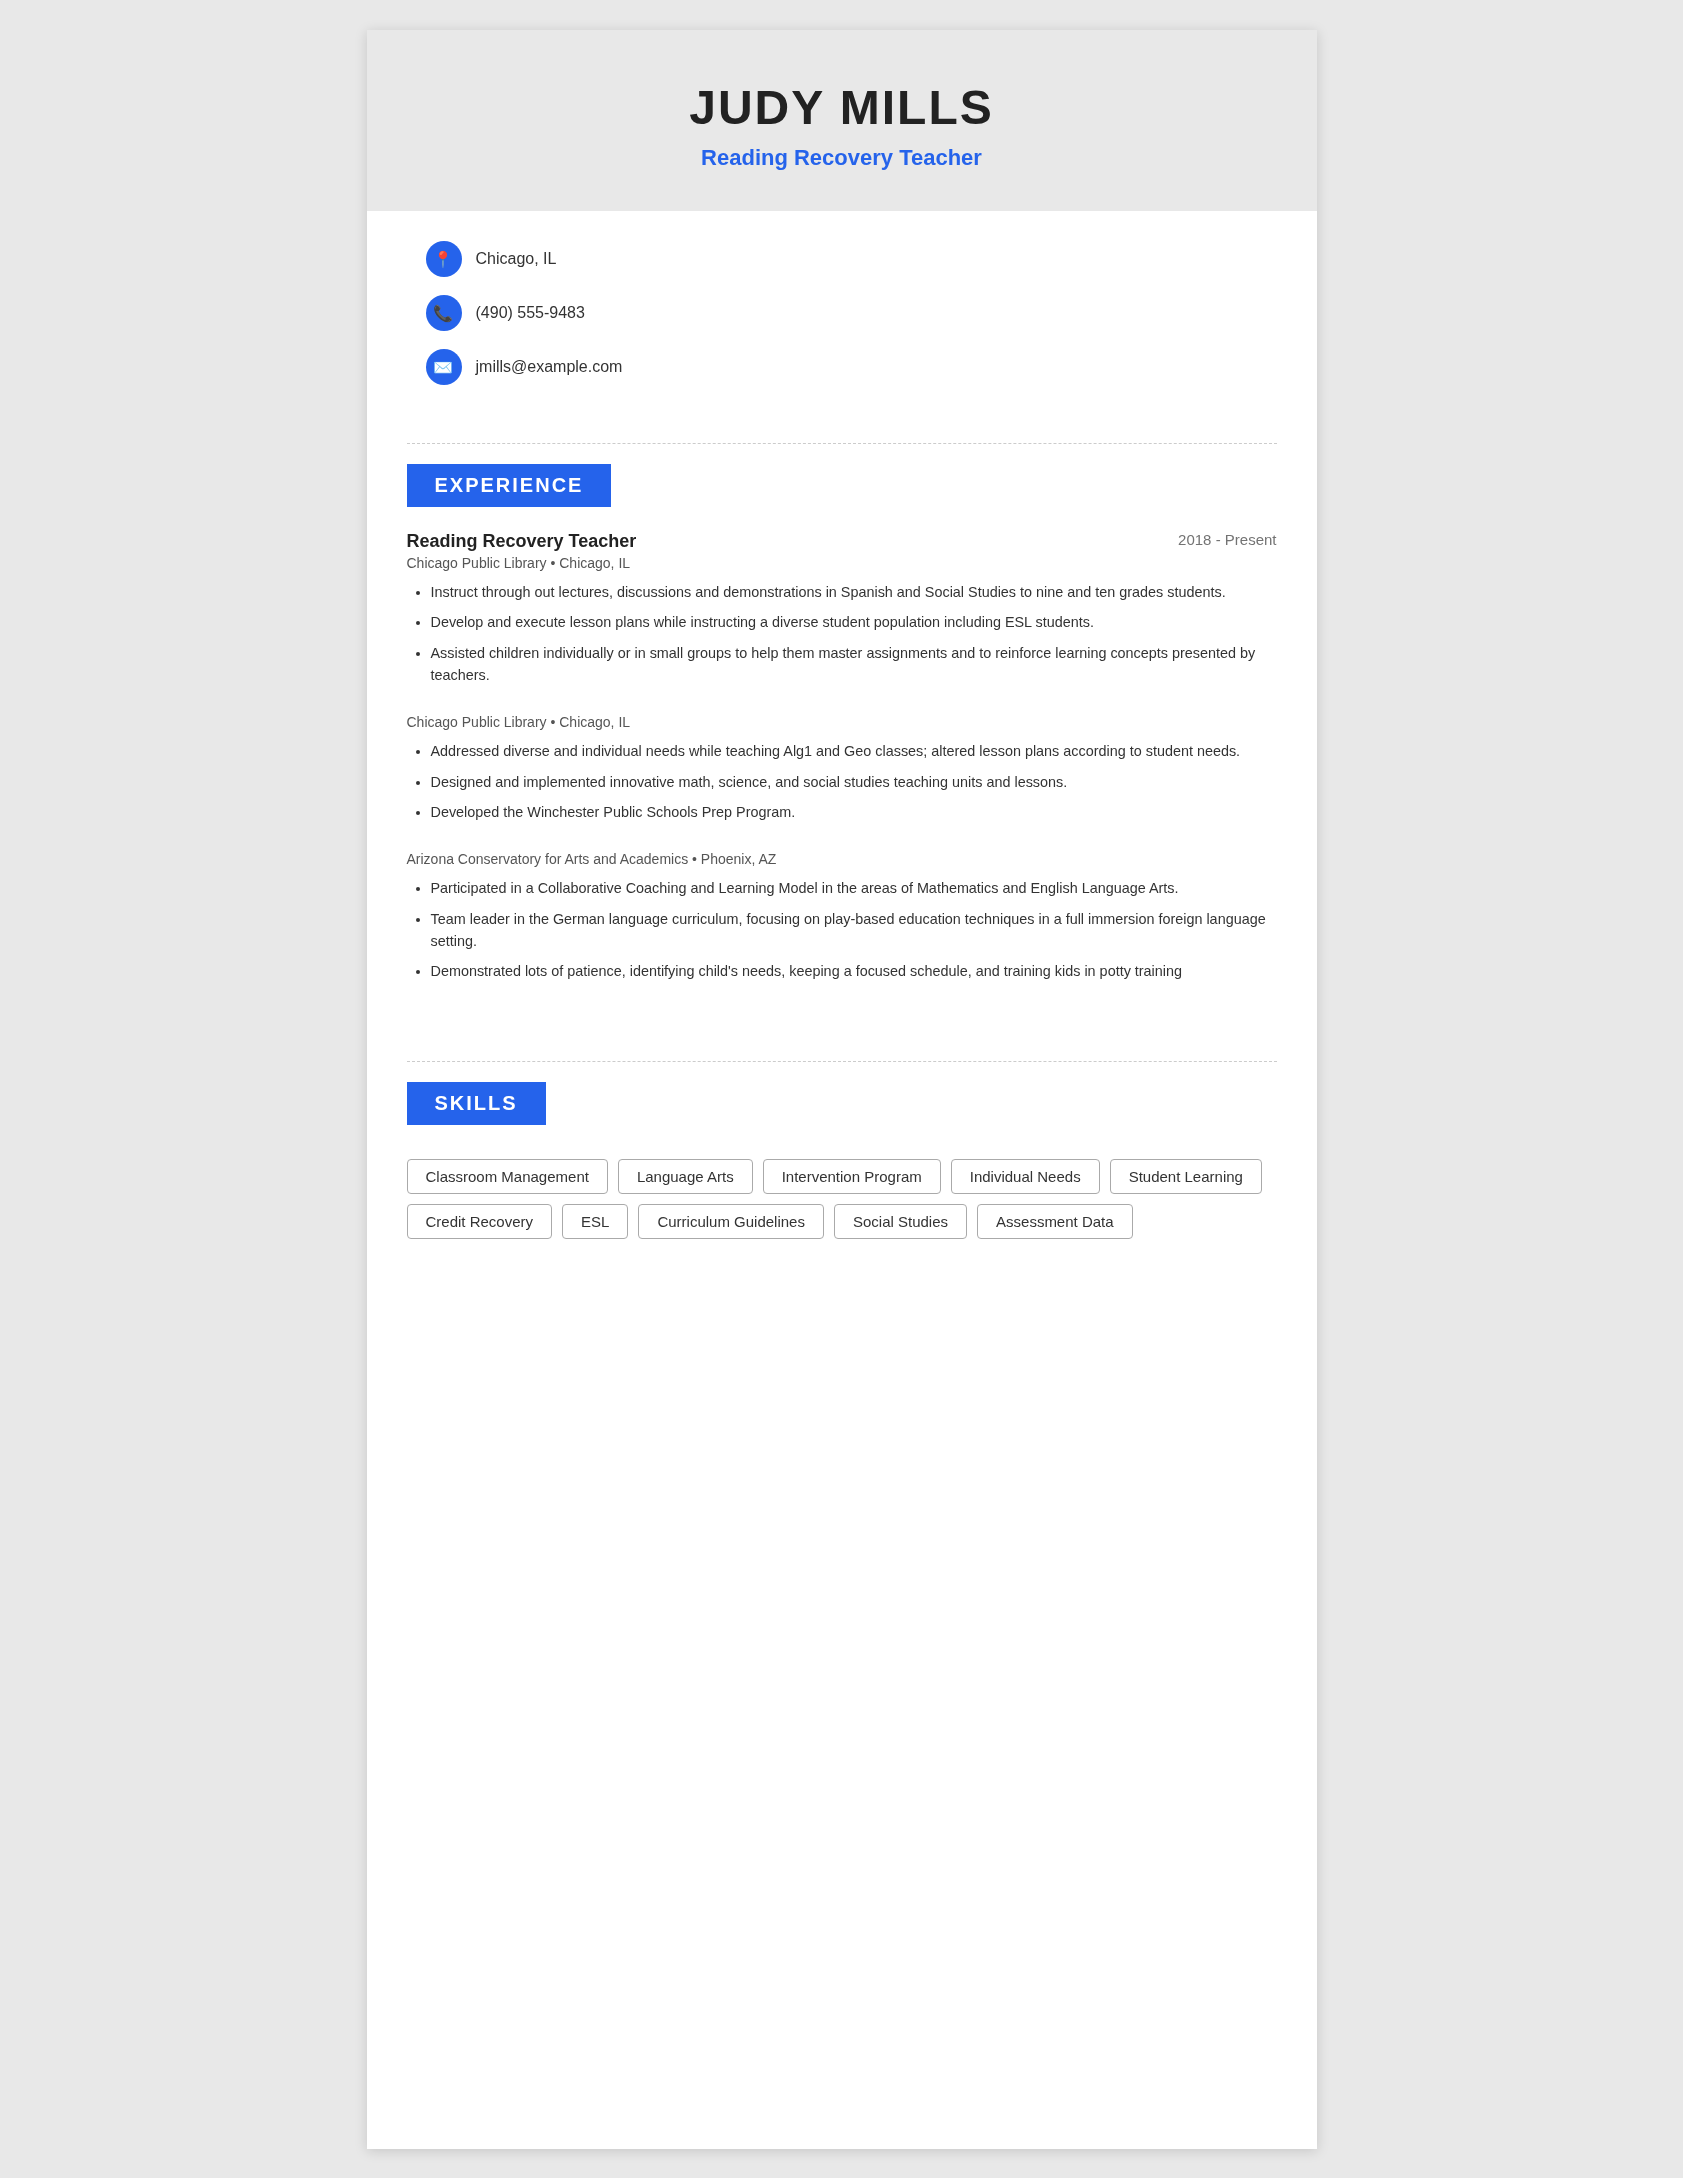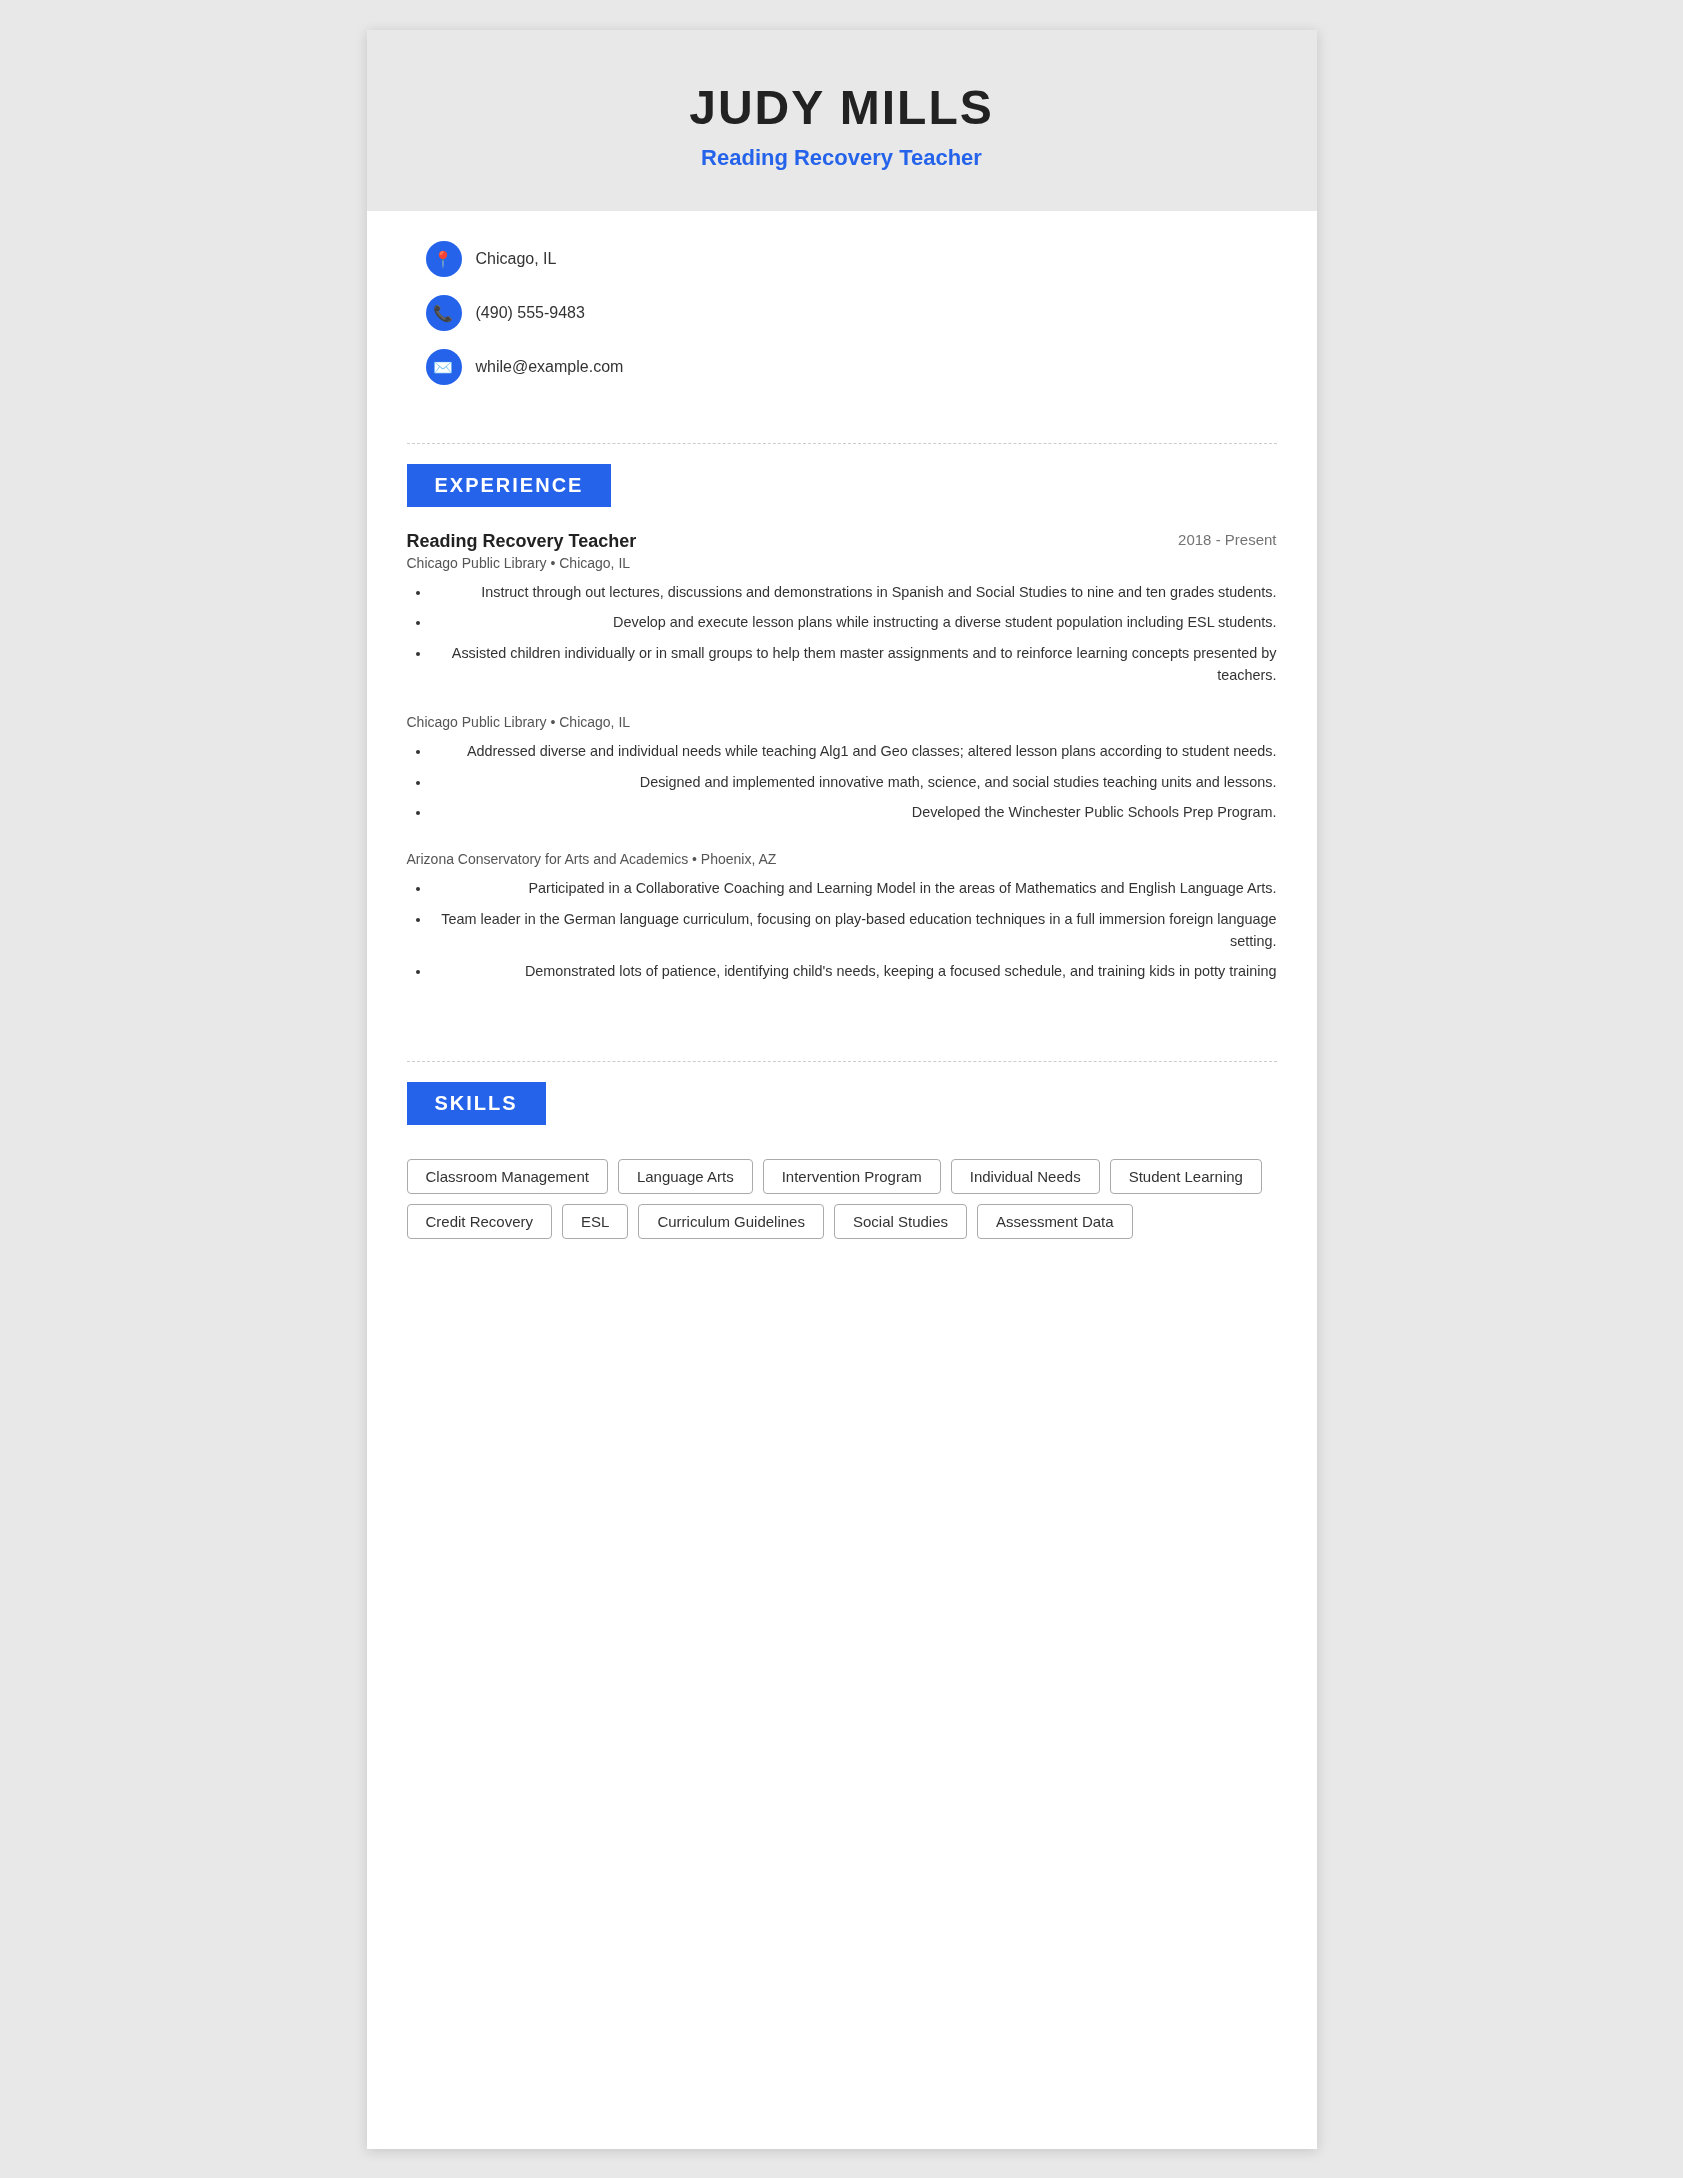--- a/index.html
+++ b/index.html
@@ -100,21 +100,20 @@
     }
     .job-location {
       font-size: 14px;
       color: #555;
       margin-top: 3px;
       margin-bottom: 10px;
     }
     .job-bullets {
       list-style: disc;
       padding-left: 24px;
-      text-align: right;
     }
     .job-bullets li {
       font-size: 14.4px;
       color: #333;
       margin-bottom: 8px;
       line-height: 1.55;
     }
     .skills-section {
       padding: 0 40px 40px;
     }
@@ -147,21 +146,21 @@
     <div class="contact-item">
       <div class="contact-icon">📍</div>
       <span class="contact-text">Chicago, IL</span>
     </div>
     <div class="contact-item">
       <div class="contact-icon">📞</div>
       <span class="contact-text">(490) 555-9483</span>
     </div>
     <div class="contact-item">
       <div class="contact-icon">✉️</div>
-      <span class="contact-text">while@example.com</span>
+      <span class="contact-text">jmills@example.com</span>
     </div>
   </div>
 
   <hr class="divider">
 
   <div class="section">
     <div class="section-header">EXPERIENCE</div>
 
     
     <div id="jobs-container">

